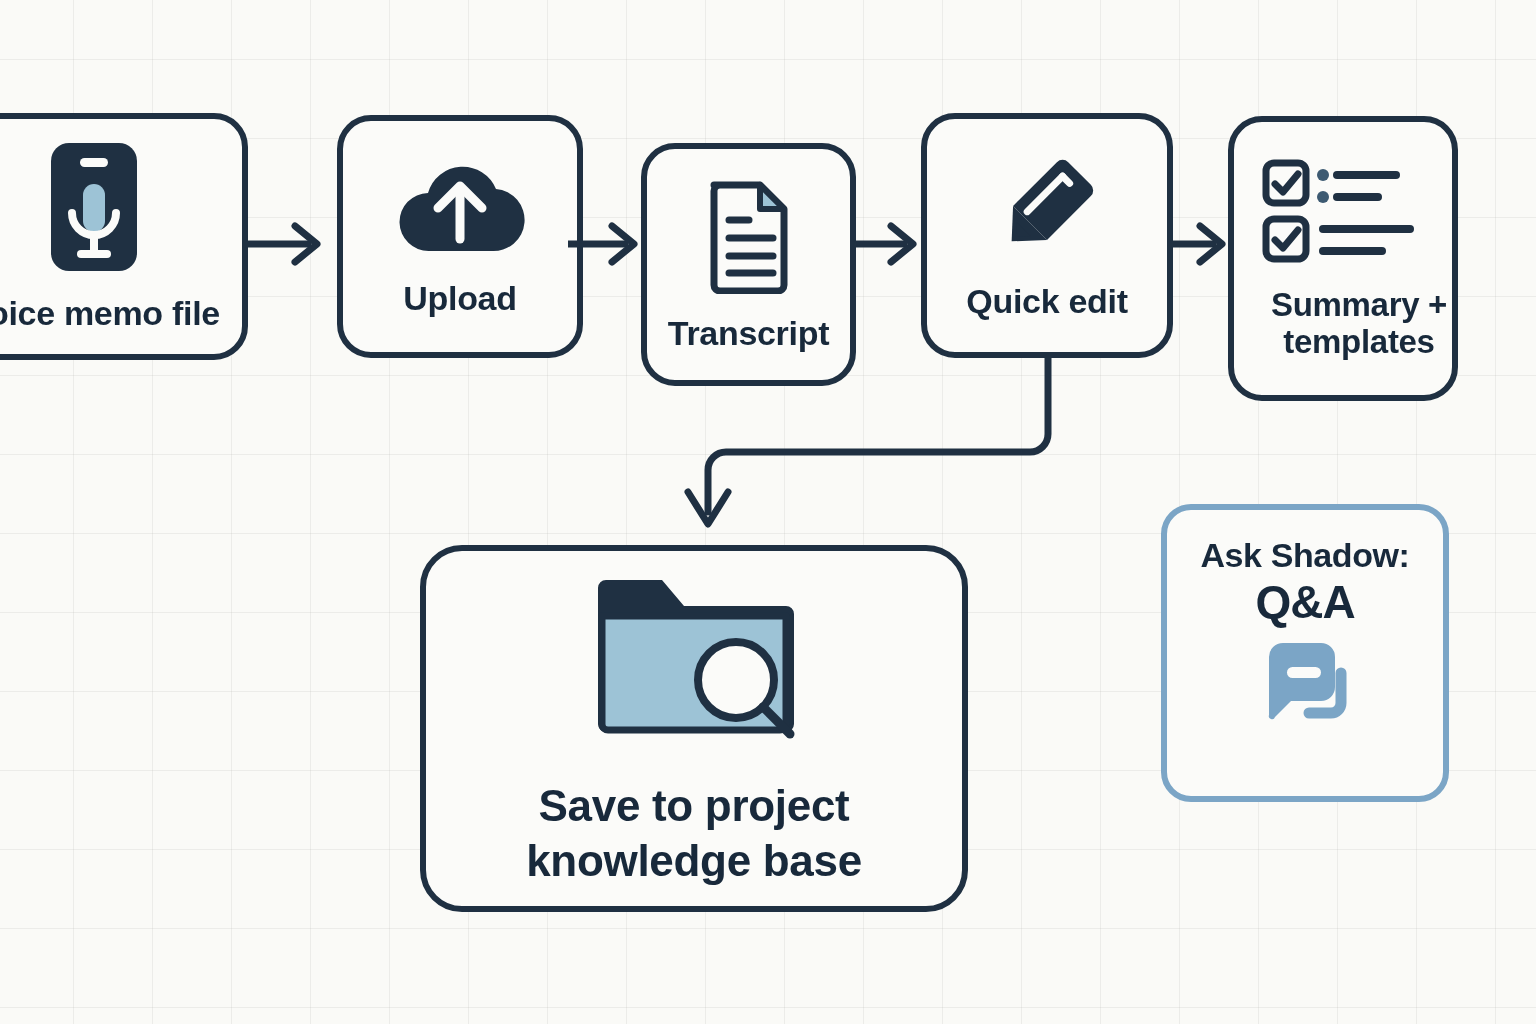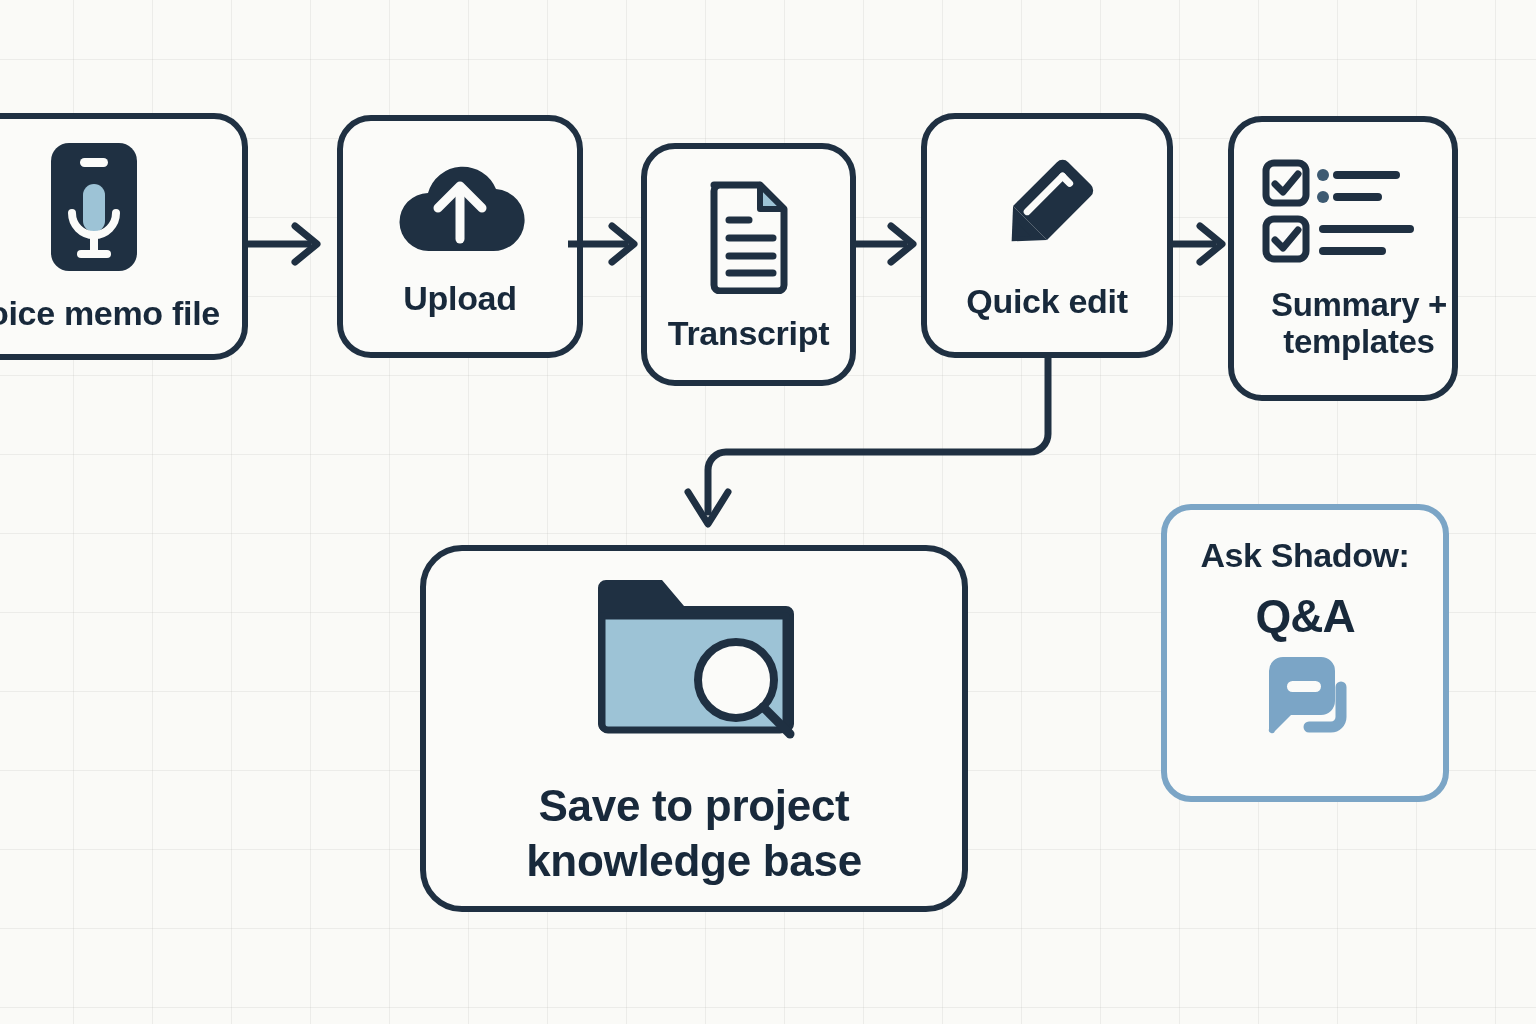--- a/index.html
+++ b/index.html
@@ -107,21 +107,21 @@
   #ask-shadow-bubble .bubble-line1 {
     font-size: 34px;
     font-weight: 700;
     color: #18293b;
     letter-spacing: -0.4px;
   }
   #ask-shadow-bubble .bubble-line2 {
     font-size: 46px;
     font-weight: 700;
     color: #18293b;
-    margin-top: 14px;
+    margin-top: 0;
     letter-spacing: -1px;
   }
   #ask-shadow-bubble .bubble-icon { margin-top: 12px; }
 
   #bubble-tail {
     position: absolute;
     left: 1220px;
     top: 740px;
     width: 100px;
     height: 70px;

